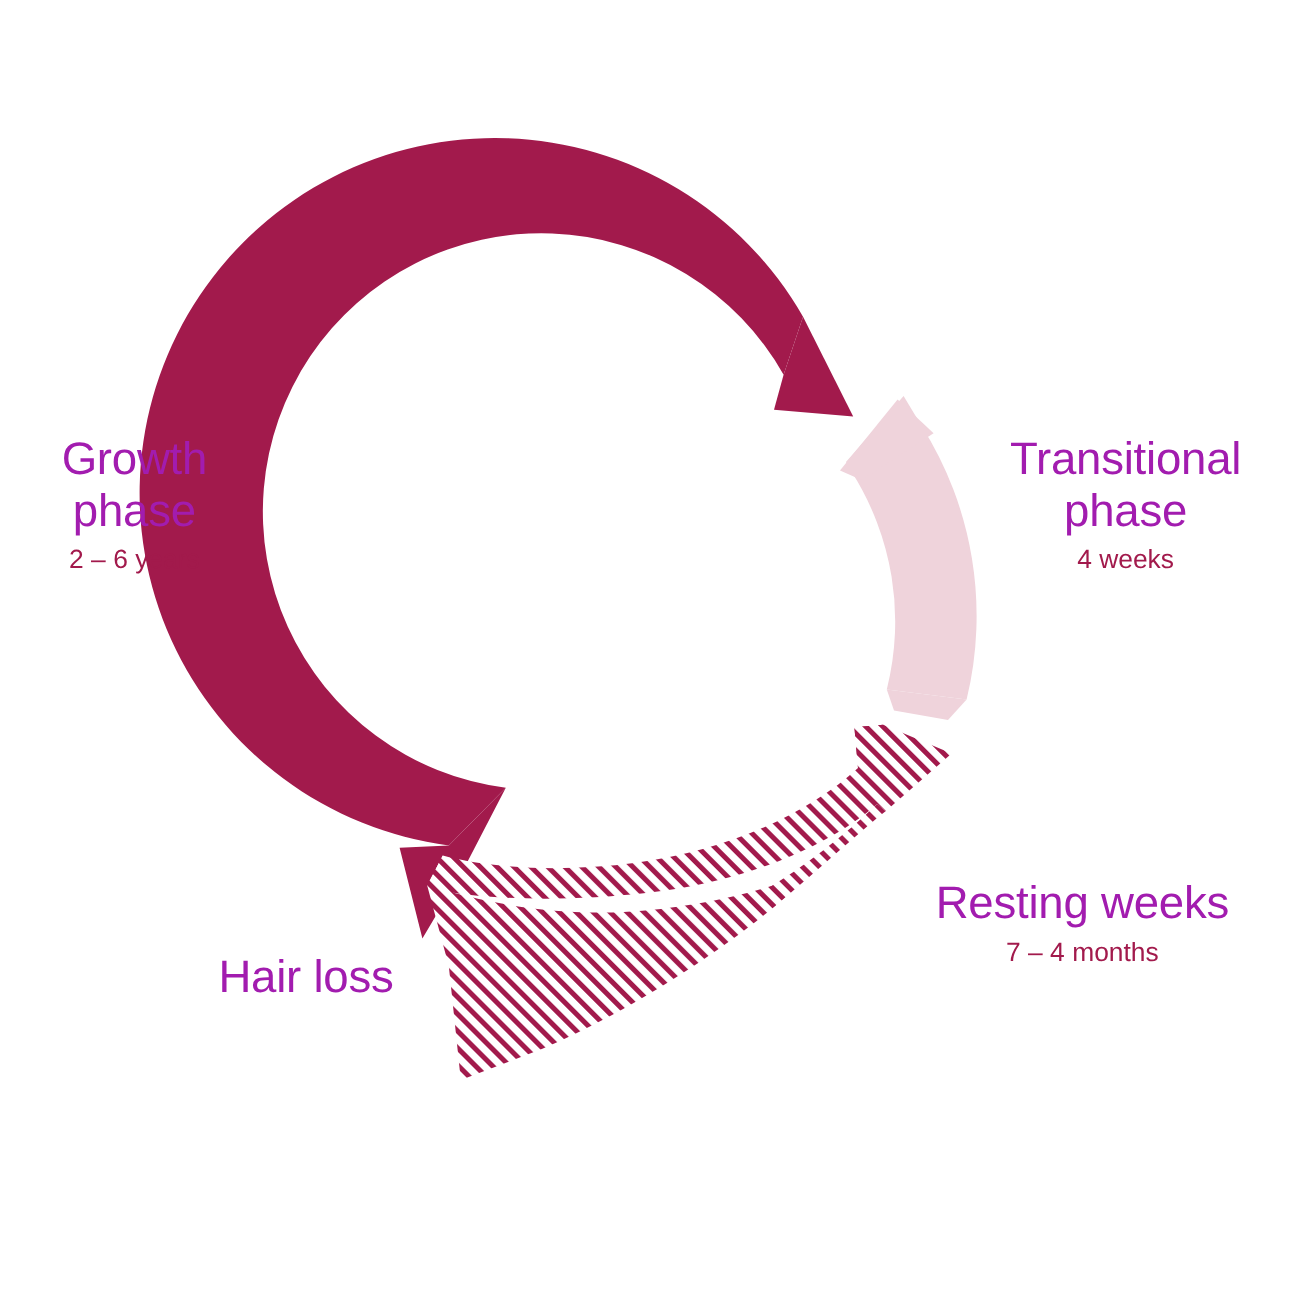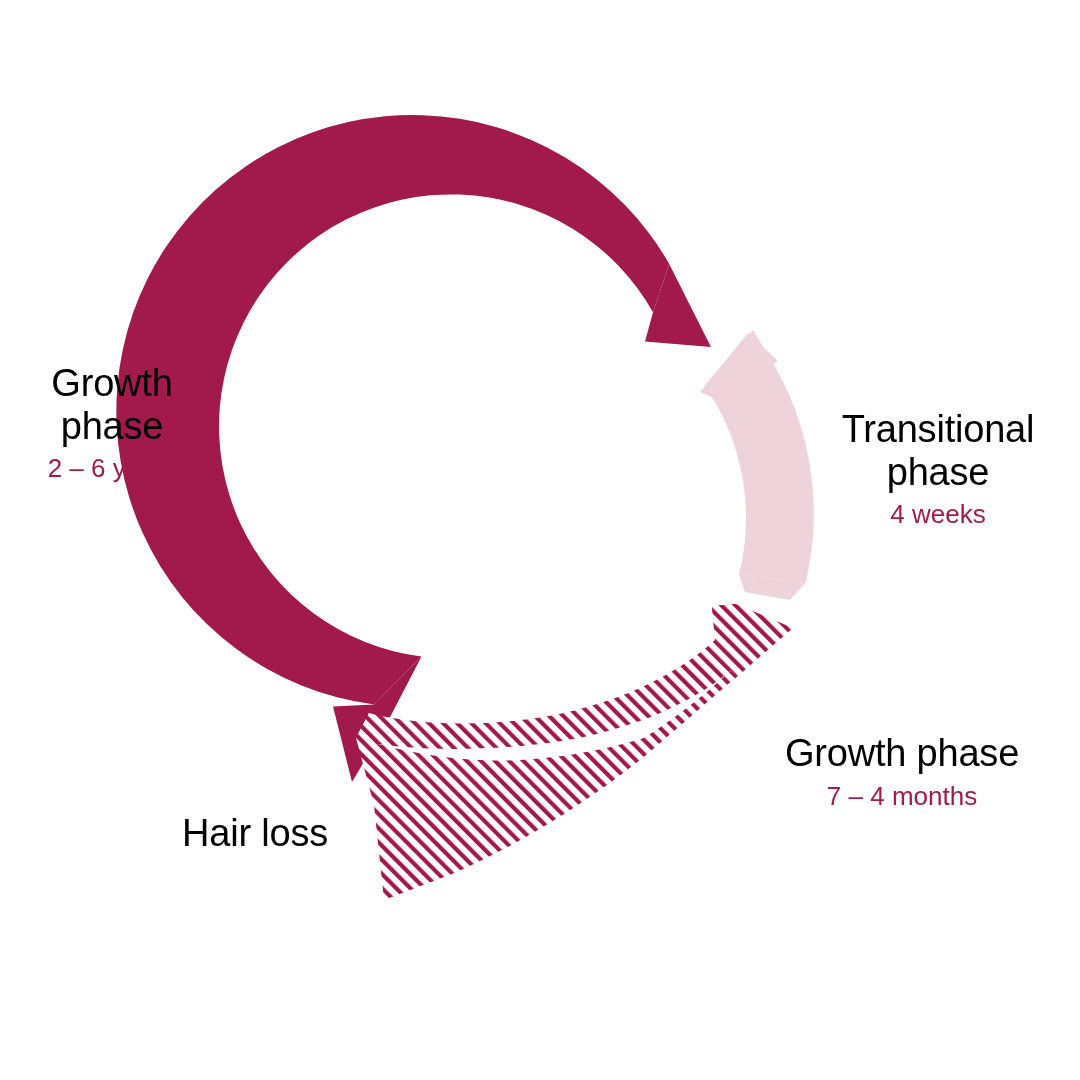--- a/index.html
+++ b/index.html
@@ -28,59 +28,58 @@
     height: 1080px;
   }
 
   .label-block {
     position: absolute;
     text-align: center;
     line-height: 1.12;
   }
   .label-title {
     font-size: 38px;
-    color: #000000;
+    color: #a21caf;
     font-weight: 400;
     letter-spacing: -0.2px;
     white-space: nowrap;
   }
   .label-title.wrap {
     white-space: normal;
   }
   .label-duration {
-    font-size: 26px;
+    font-size: 22px;
     color: #A21A4C;
     font-weight: 400;
     margin-top: 7px;
     white-space: nowrap;
   }
 
   
   #label-growth {
     left: 2px;
     top: 362px;
     width: 220px;
   }
   
   #label-transitional {
     left: 800px;
     top: 362px;
     width: 276px;
-    margin-top: 46px;
   }
   
   #label-resting {
     left: 742px;
     top: 732px;
     width: 320px;
   }
   
   #label-hairloss {
     left: 140px;
-    top: 812px;
+    top: 794px;
     width: 230px;
   }
 </style>
 </head>
 <body>
 
 <div id="stage">
 
   <svg id="cycle-svg" viewBox="0 0 1080 1080" aria-hidden="true">
     <defs>
@@ -169,21 +168,21 @@
     <div class="label-duration">2 – 6 years</div>
   </div>
 
   <div class="label-block" id="label-transitional">
     <div class="label-title wrap">Transitional</div>
     <div class="label-title wrap">phase</div>
     <div class="label-duration">4 weeks</div>
   </div>
 
   <div class="label-block" id="label-resting">
-    <div class="label-title">Growth phase</div>
+    <div class="label-title">Resting weeks</div>
     <div class="label-duration">7 – 4 months</div>
   </div>
 
   <div class="label-block" id="label-hairloss">
     <div class="label-title">Hair loss</div>
   </div>
 
 </div>
 
 </body></html>

